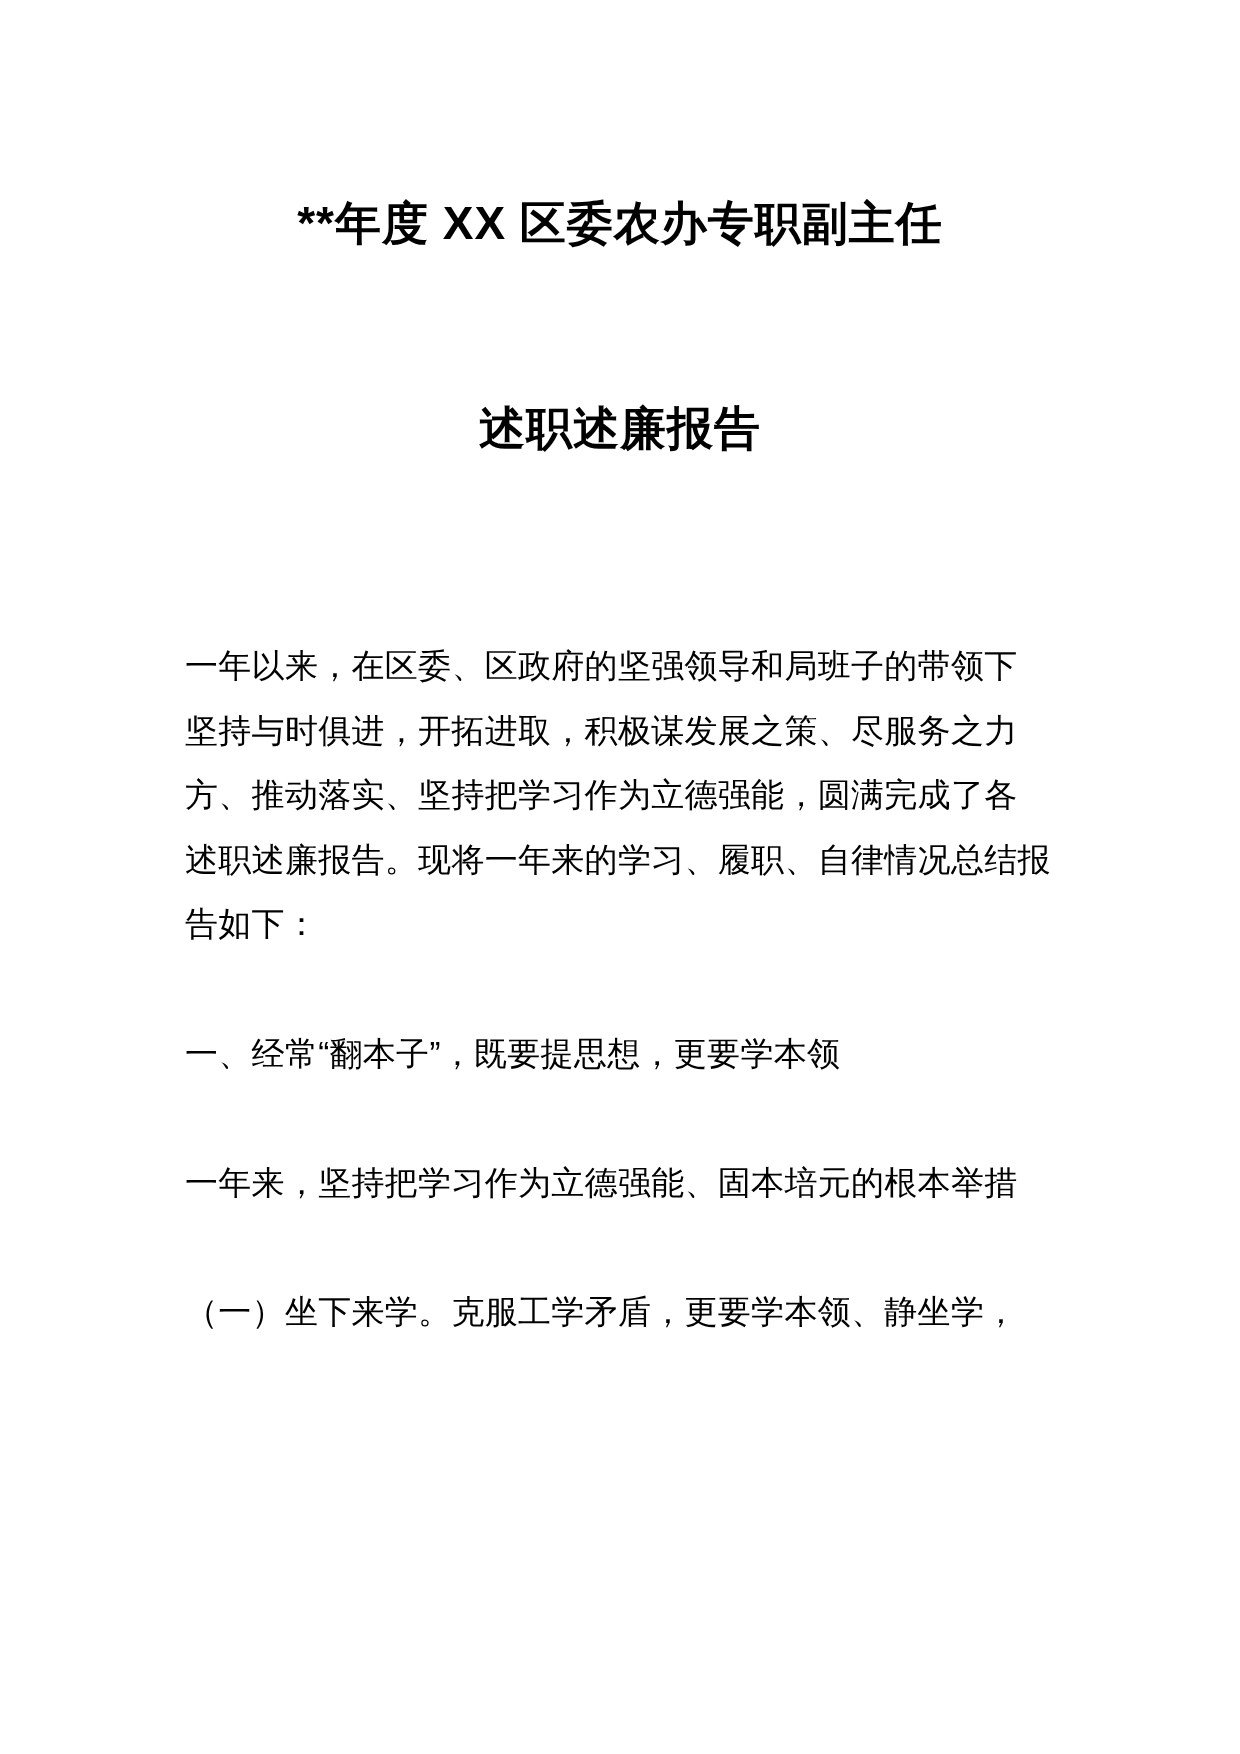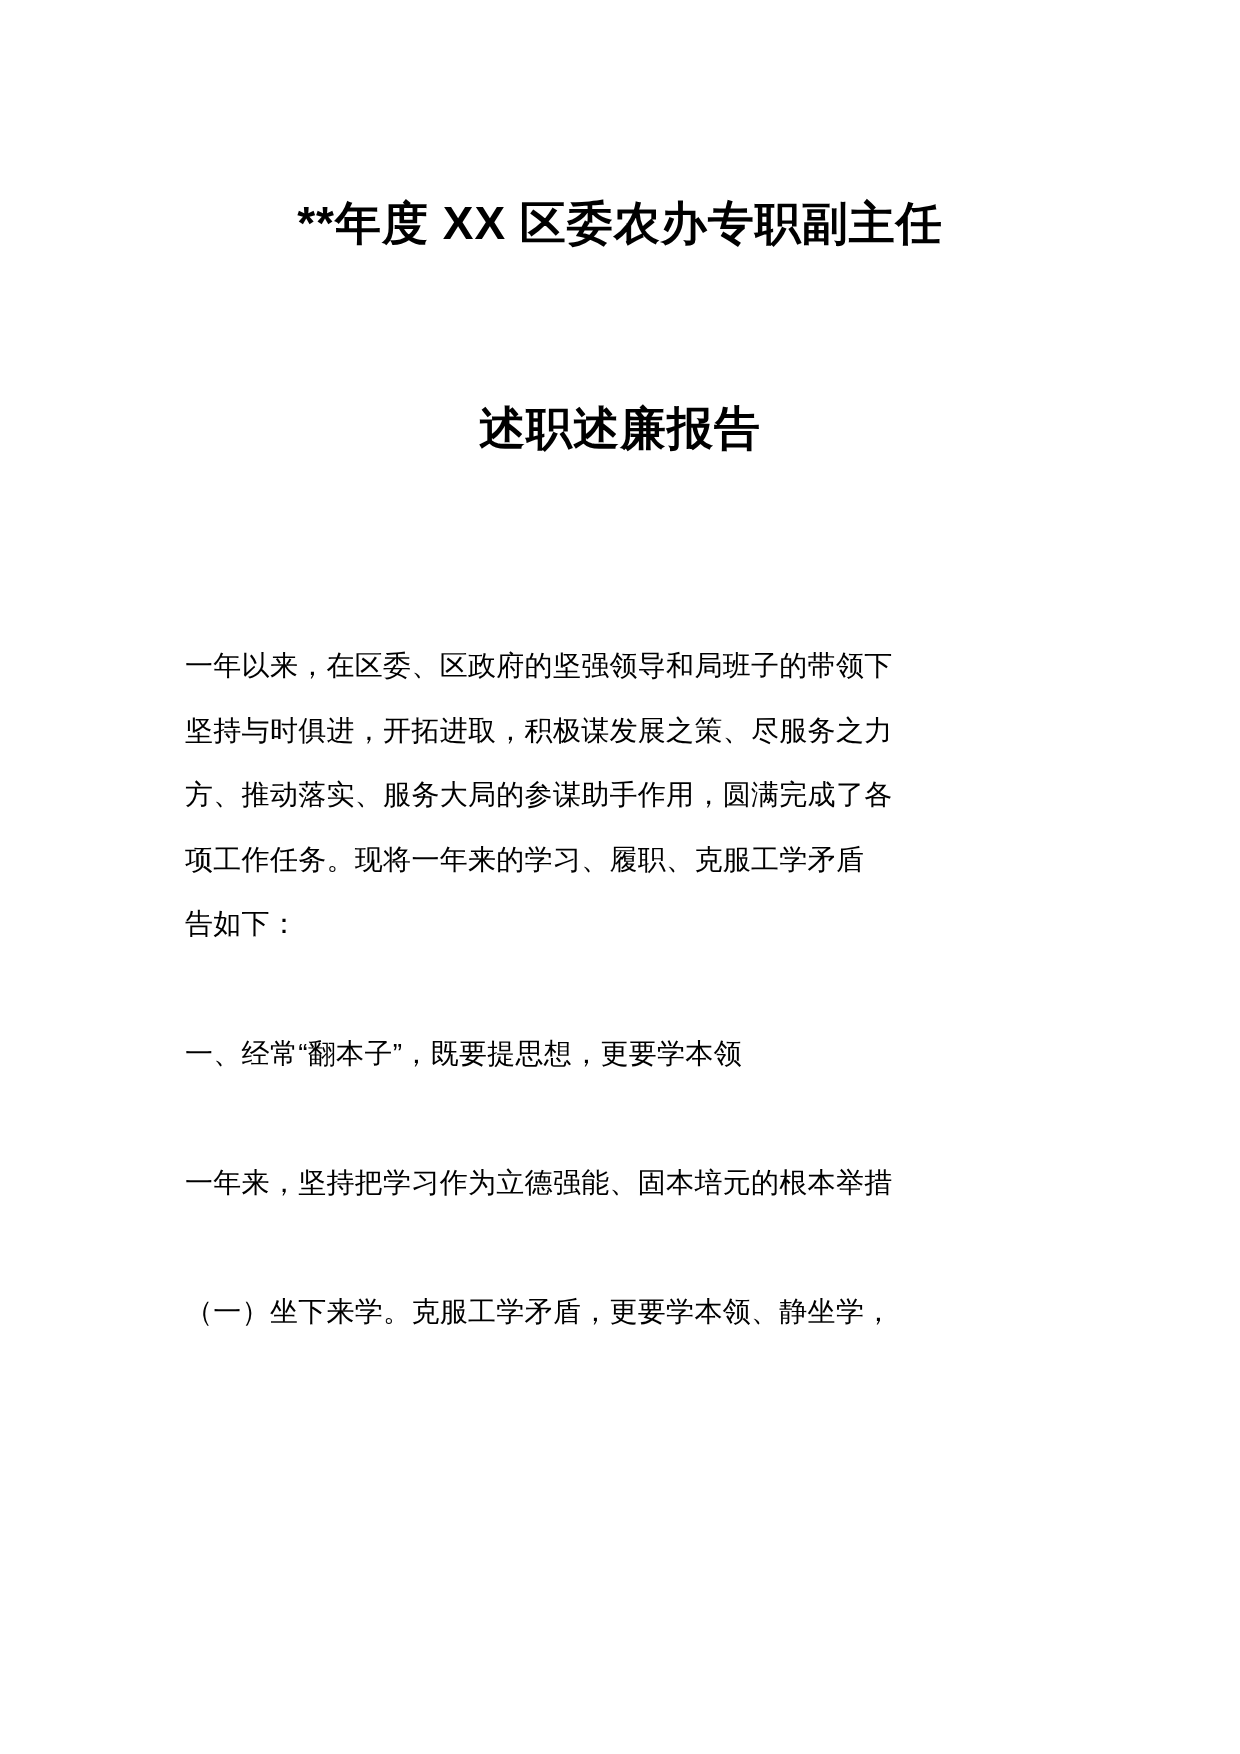--- a/index.html
+++ b/index.html
@@ -27,21 +27,21 @@
     letter-spacing: 1px;
     white-space: nowrap;
   }
   .doc-title.line1 { top: 197px; }
   .doc-title.line2 { top: 402px; }
   .doc-body {
     position: absolute;
     left: 185px;
     top: 634px;
     width: 905px;
-    font-size: 28px;
+    font-size: 33px;
     line-height: 64.6px;
     font-weight: 400;
     letter-spacing: 0.3px;
   }
   .paragraph {
     margin: 0 0 64.6px 0;
   }
   .text-line {
     white-space: nowrap;
   }
@@ -53,22 +53,22 @@
 
   <div class="doc-title line1">**年度 XX 区委农办专职副主任</div>
 
   <div class="doc-title line2">述职述廉报告</div>
 
   <div class="doc-body">
 
     <div class="paragraph">
       <div class="text-line">一年以来，在区委、区政府的坚强领导和局班子的带领下</div>
       <div class="text-line">坚持与时俱进，开拓进取，积极谋发展之策、尽服务之力</div>
-      <div class="text-line">方、推动落实、服务大局的参谋助手作用，圆满完成了各</div>
-      <div class="text-line">项工作任务。现将一年来的学习、履职、克服工学矛盾</div>
+      <div class="text-line">方、推动落实、坚持把学习作为立德强能，圆满完成了各</div>
+      <div class="text-line">述职述廉报告。现将一年来的学习、履职、自律情况总结报</div>
       <div class="text-line">告如下：</div>
     </div>
 
     <div class="paragraph">
       <div class="text-line">一、经常“翻本子”，既要提思想，更要学本领</div>
     </div>
 
     <div class="paragraph">
       <div class="text-line">一年来，坚持把学习作为立德强能、固本培元的根本举措</div>
     </div>

